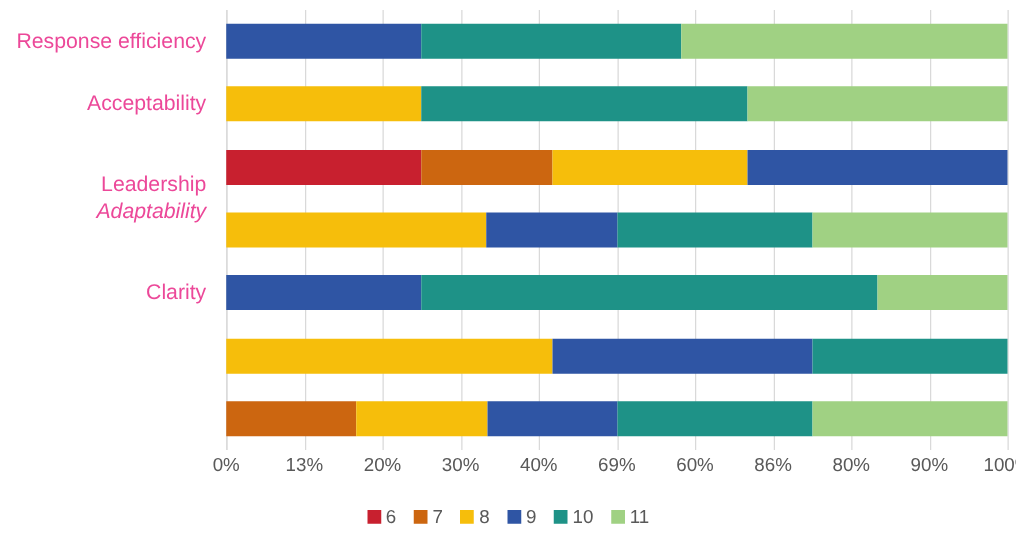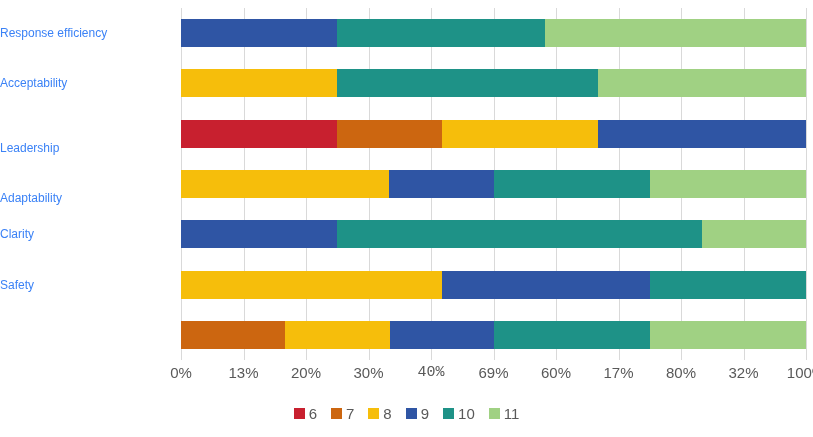--- a/index.html
+++ b/index.html
@@ -65,23 +65,23 @@
     position: absolute;
     left: 0;
     top: 8px;
     width: 173px;
     height: 352px;
   }
   .ylabel {
     position: absolute;
     right: 0;
     width: 100%;
-    text-align: left;
-    font-size: 12px;
-    color: #3b82f6;
+    text-align: right;
+    font-size: 17px;
+    color: #ec4899;
     line-height: 28px;
     height: 28px;
     white-space: nowrap;
     padding-right: 8px;
     box-sizing: border-box;
   }
   
   .xlabels {
     position: absolute;
     left: 181px;
@@ -126,23 +126,22 @@
 </style>
 </head>
 <body>
 
 <div id="chart-root">
 
   <div class="ylabels">
       <div class="ylabel" style="top: 11.1429px;">Response efficiency</div>
       <div class="ylabel" style="top: 61.4286px;">Acceptability</div>
       <div class="ylabel" style="top: 126px;">Leadership</div>
-      <div class="ylabel" style="top: 176px;">Adaptability</div>
+      <div class="ylabel" style="top: 147px; font-style: italic;">Adaptability</div>
       <div class="ylabel" style="top: 212px;">Clarity</div>
-      <div class="ylabel" style="top: 262.571px;">Safety</div>
     </div>
 
   <div class="plot-area">
     <div class="gridlines">
         <div class="gridline" style="left: 0px;"></div>
         <div class="gridline" style="left: 62.5px;"></div>
         <div class="gridline" style="left: 125px;"></div>
         <div class="gridline" style="left: 187.5px;"></div>
         <div class="gridline" style="left: 250px;"></div>
         <div class="gridline" style="left: 312.5px;"></div>
@@ -194,26 +193,26 @@
           <div class="seg" title="Accuracy — 11: 25%" style="width: 156.25px; background: rgb(160, 209, 131);"></div>
         </div>
       </div>
   </div>
 
   <div class="xlabels">
       <div class="xlabel" style="left: 0px;">0%</div>
       <div class="xlabel" style="left: 62.5px;">13%</div>
       <div class="xlabel" style="left: 125px;">20%</div>
       <div class="xlabel" style="left: 187.5px;">30%</div>
-      <div class="xlabel" style="left: 250px; font-family: Liberation Mono, monospace;">40%</div>
+      <div class="xlabel" style="left: 250px;">40%</div>
       <div class="xlabel" style="left: 312.5px;">69%</div>
       <div class="xlabel" style="left: 375px;">60%</div>
-      <div class="xlabel" style="left: 437.5px;">17%</div>
+      <div class="xlabel" style="left: 437.5px;">86%</div>
       <div class="xlabel" style="left: 500px;">80%</div>
-      <div class="xlabel" style="left: 562.5px;">32%</div>
+      <div class="xlabel" style="left: 562.5px;">90%</div>
       <div class="xlabel" style="left: 625px;">100%</div>
     </div>
 
   <div class="legend">
       <div class="legend-item">
         <span class="legend-swatch" style="background: rgb(200, 32, 47);"></span>
         <span class="legend-text">6</span>
       </div>
       <div class="legend-item">
         <span class="legend-swatch" style="background: rgb(204, 102, 16);"></span>

